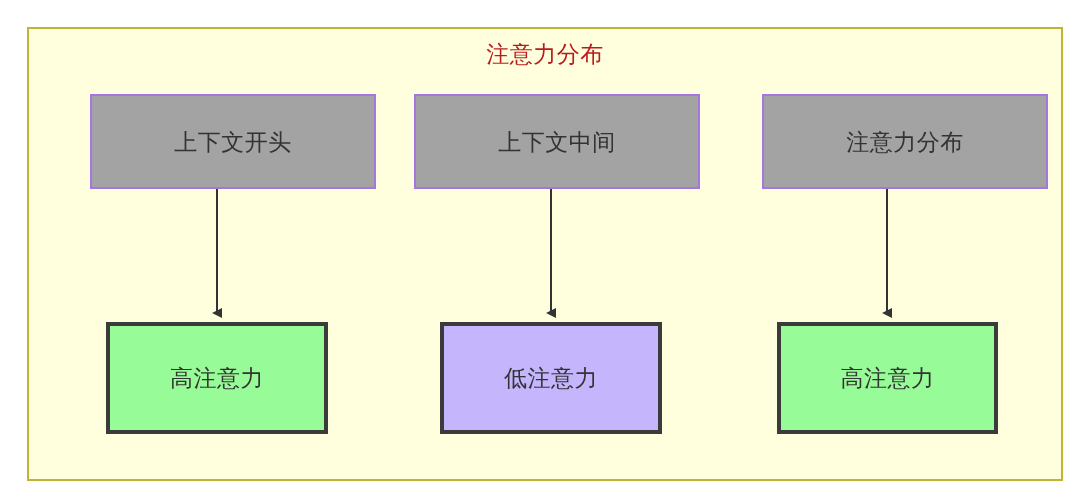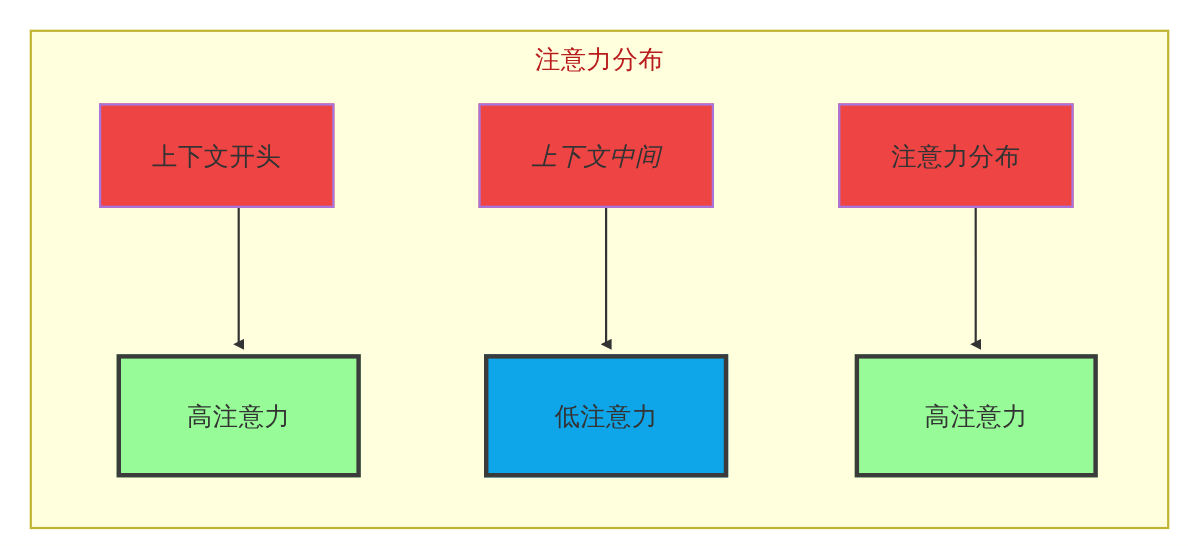--- a/index.html
+++ b/index.html
@@ -59,38 +59,38 @@
 
   .node-label {
     font-size: 23px;
     line-height: 28px;
     color: #333333;
     letter-spacing: 0.5px;
   }
 
   
   .node-context {
-    background: #ef4444;
+    background: #a3a3a3;
     border: 2px solid #a775e0;
     height: 95px;
-    width: 214px;
+    width: 286px;
     top: 65px;
   }
   .ctx-0 { left: 61px; }
-  .ctx-1 { left: 406px; font-style: italic; }
+  .ctx-1 { left: 385px; }
   .ctx-2 { left: 733px; }
 
   
   .node-attention {
     border: 4px solid #3b3b3b;
     height: 112px;
     top: 293px;
   }
   .att-0 { left: 77px;  width: 222px; background: #97fb97; }
-  .att-1 { left: 411px; width: 222px; background: #0ea5e9; }
+  .att-1 { left: 411px; width: 222px; background: #c4b5fd; }
   .att-2 { left: 748px; width: 221px; background: #97fb97; }
 
   
   .edge-layer {
     position: absolute;
     left: 0;
     top: 0;
     width: 1036px;
     height: 454px;
     pointer-events: none;

